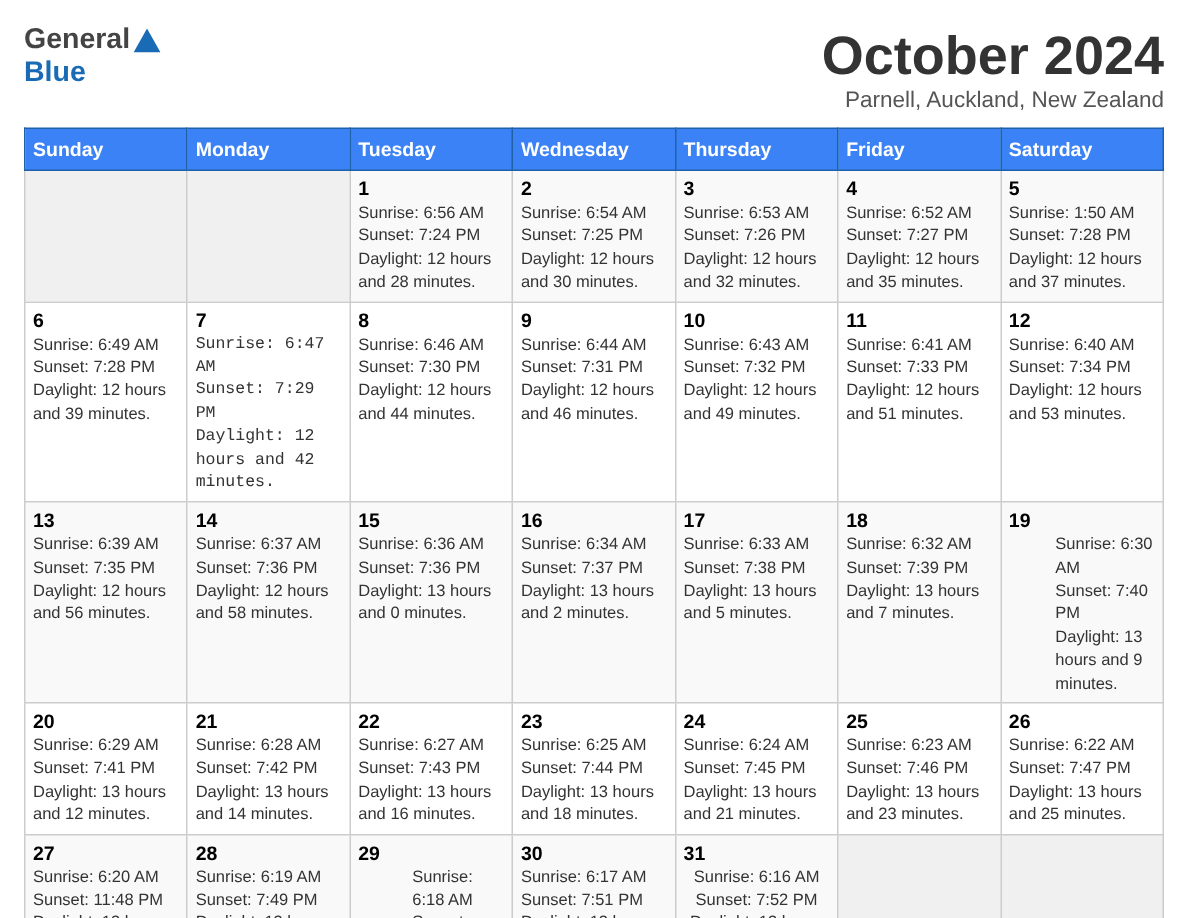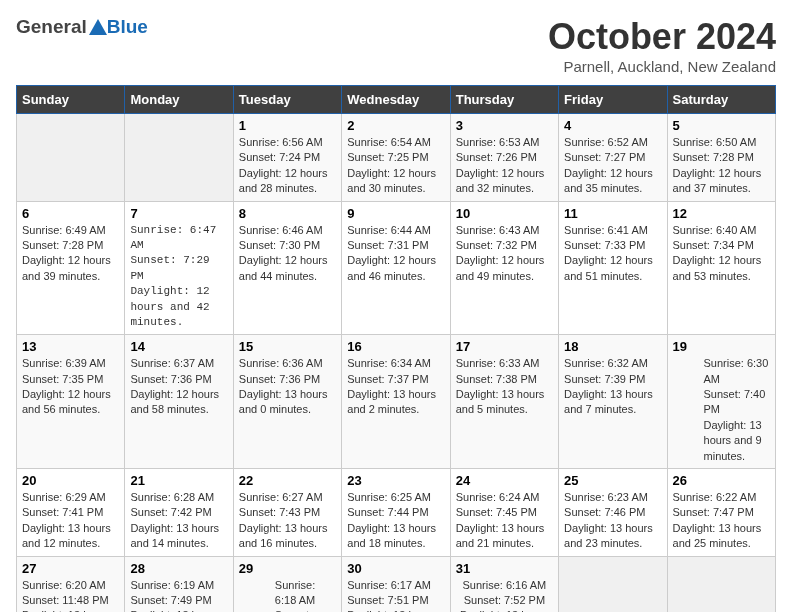--- a/index.html
+++ b/index.html
@@ -11,42 +11,42 @@
       padding: 16px;
     }
     .header-area {
       display: flex;
       justify-content: space-between;
       align-items: flex-start;
       margin-bottom: 10px;
     }
     .logo {
       display: flex;
-      flex-direction: row;
+      flex-direction: column;
       align-items: flex-start;
     }
     .title-area {
       text-align: right;
     }
     .calendar-title {
       font-size: 36px;
       font-weight: bold;
       color: #333;
     }
     .calendar-subtitle {
       font-size: 15px;
       color: #555;
     }
     table {
       width: 100%;
       border-collapse: collapse;
       font-size: 11px;
     }
     thead tr th {
-      background-color: #404040;
+      background-color: #3b82f6;
       color: #fff;
       text-align: left;
       padding: 6px 5px;
       font-size: 13px;
       font-weight: bold;
       border: 1px solid #2060a8;
     }
     tbody tr td {
       border: 1px solid #ccc;
       vertical-align: top;
@@ -142,21 +142,21 @@
 Daylight: 12 hours and 32 minutes.</div>
         </td>
         <td>
           <span class="day-number">4</span>
           <div class="day-info" style="white-space: pre-line;">Sunrise: 6:52 AM
 Sunset: 7:27 PM
 Daylight: 12 hours and 35 minutes.</div>
         </td>
         <td>
           <span class="day-number">5</span>
-          <div class="day-info" style="white-space: pre-line;">Sunrise: 6:50 AM
+          <div class="day-info" style="white-space: pre-line;">Sunrise: 1:50 AM
 Sunset: 7:28 PM
 Daylight: 12 hours and 37 minutes.</div>
         </td>
       </tr>
       <tr>
         <td>
           <span class="day-number">6</span>
           <div class="day-info" style="white-space: pre-line;">Sunrise: 6:49 AM
 Sunset: 7:28 PM
 Daylight: 12 hours and 39 minutes.</div>

